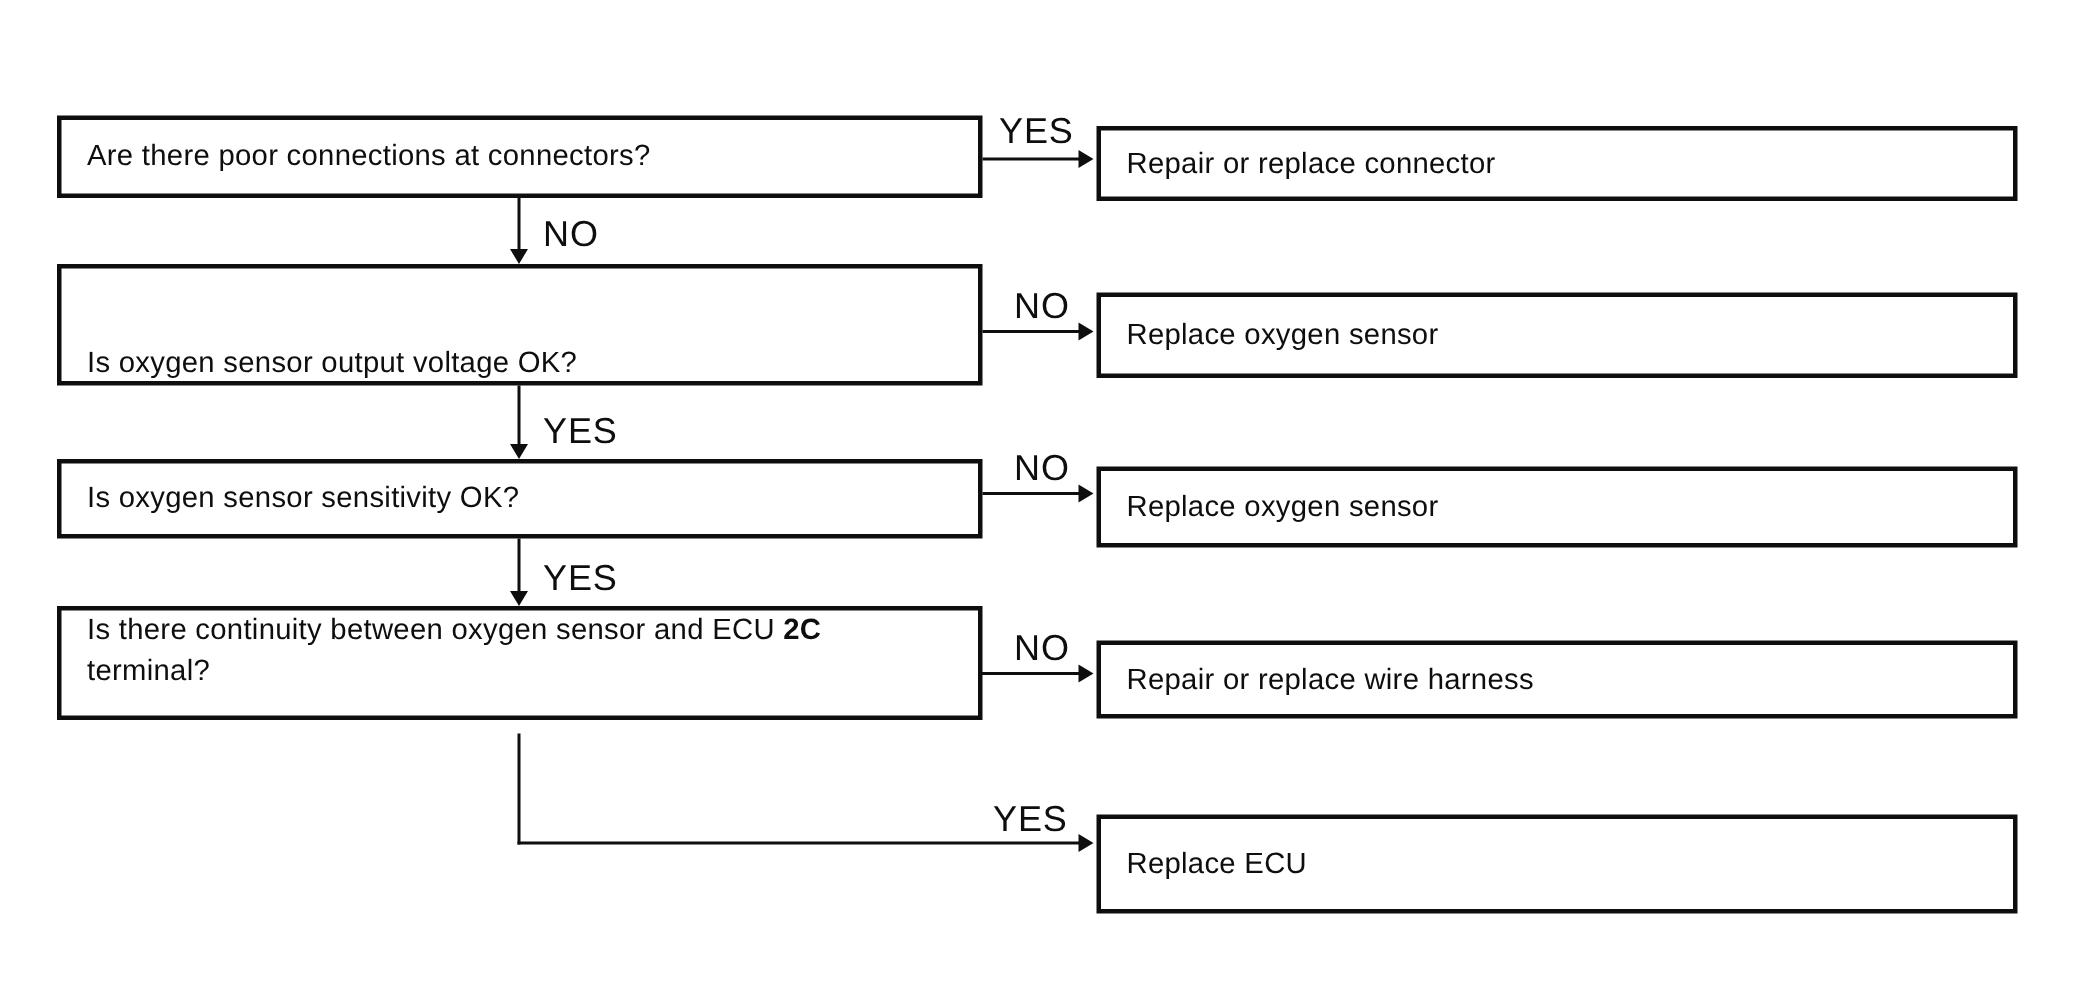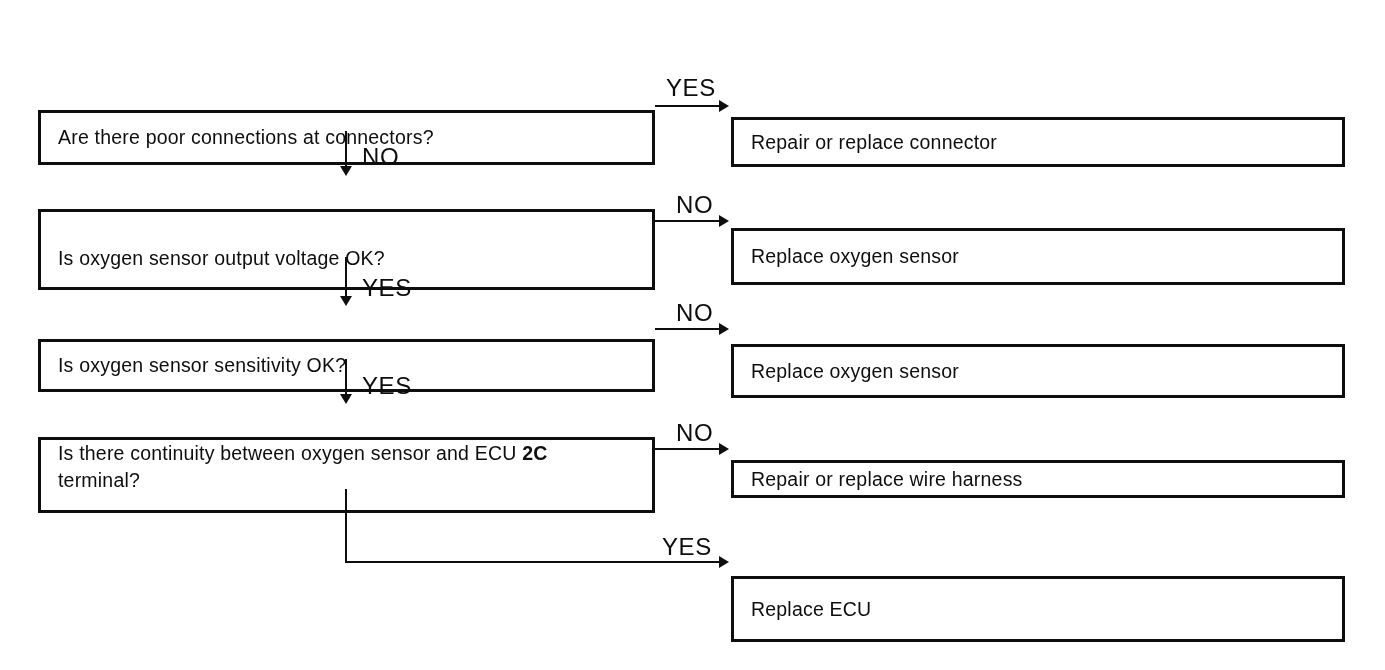--- a/index.html
+++ b/index.html
@@ -19,34 +19,33 @@
   .box {
     position: absolute;
     border: 3px solid #0e0e0e;
     background: #ffffff;
     box-sizing: border-box;
     font-size: 19.5px;
     letter-spacing: 0.2px;
     display: flex;
     align-items: center;
     padding: 0 17px;
-    margin-top: 33px;
   }
   .qbox { left: 38px;  width: 617px; }
   .abox { left: 731px; width: 614px; }
 
   #q1 { top: 77px;  height: 55px; }
-  #q2 { top: 176px; height: 81px; align-items: center; padding-top: 17px; }
+  #q2 { top: 176px; height: 81px; align-items: flex-end; padding-top: 17px; }
   #q3 { top: 306px; height: 53px; }
   #q4 { top: 404px; height: 76px; display: block; line-height: 27px; }
 
   #a1 { top: 84px;  height: 50px; align-items: center; }
   #a2 { top: 195px; height: 57px; }
   #a3 { top: 311px; height: 54px; }
-  #a4 { top: 427px; height: 38px; }
+  #a4 { top: 427px; height: 52px; }
   #a5 { top: 543px; height: 66px; }
 
   .bold-part { font-weight: bold; }
 
   .vline {
     position: absolute;
     width: 2px;
     background: #0e0e0e;
   }
   .hline {

